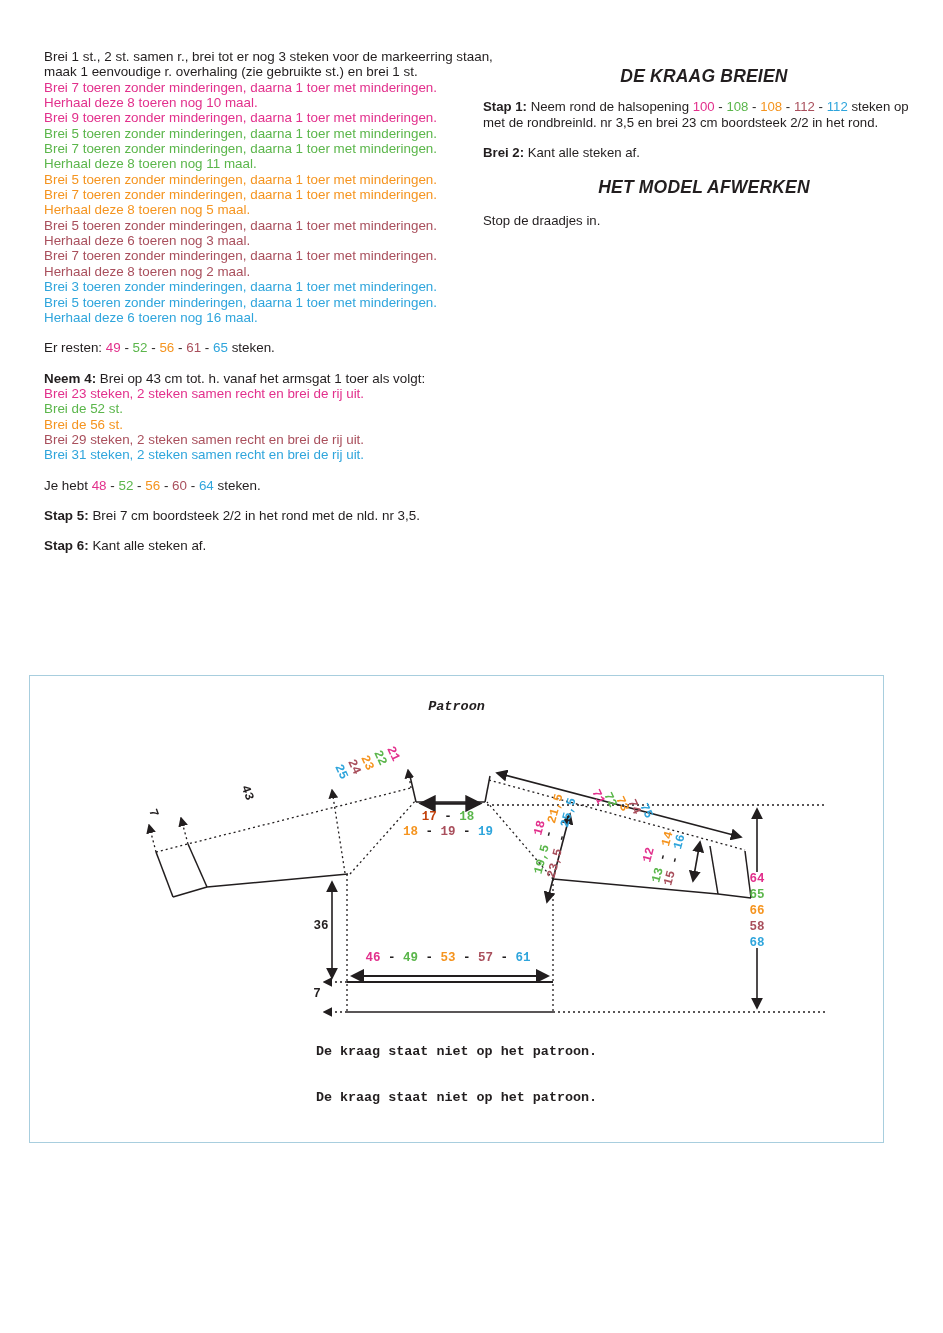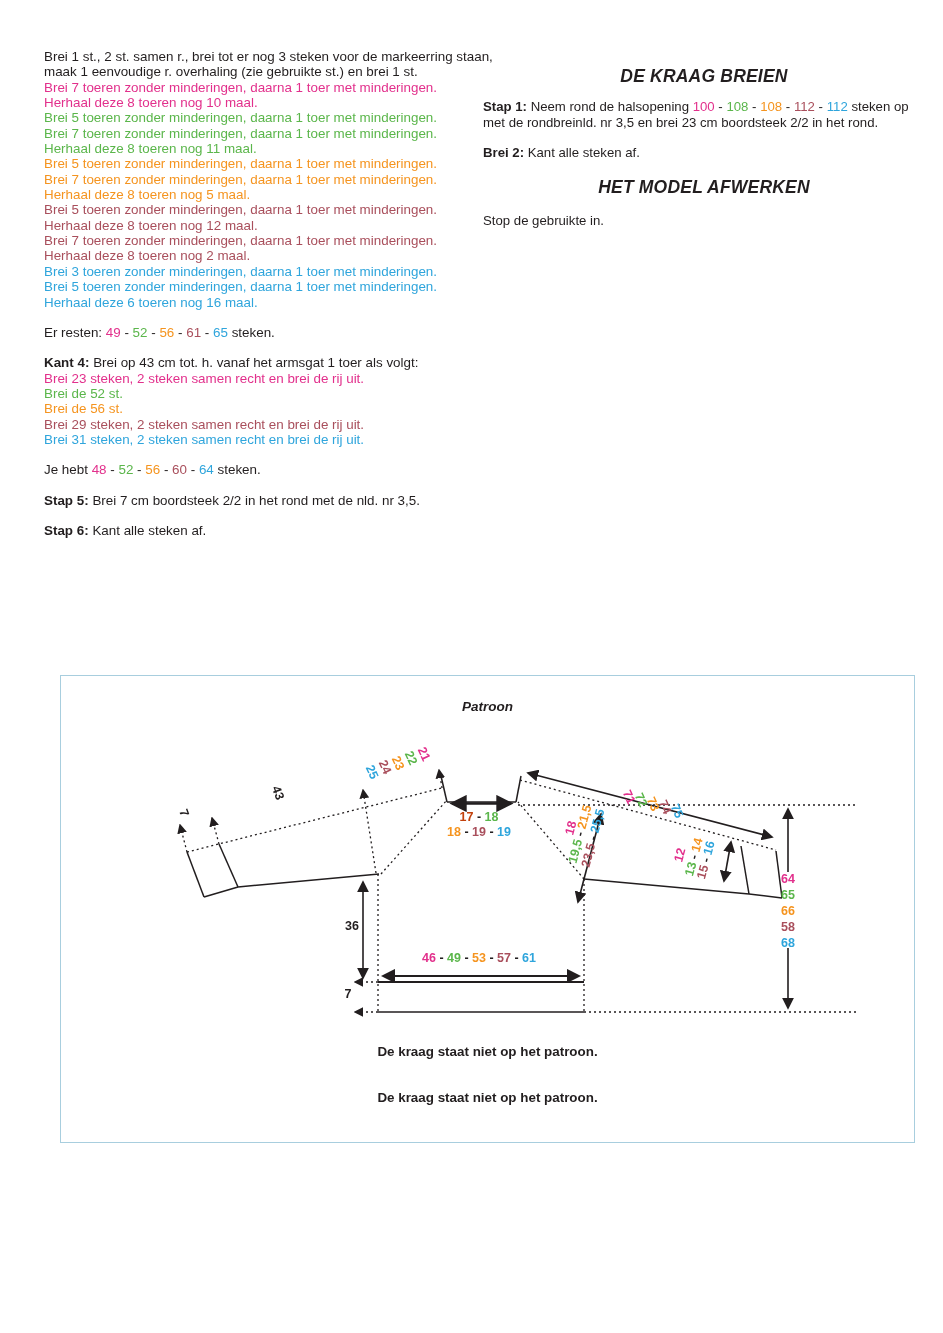--- a/index.html
+++ b/index.html
@@ -6,74 +6,75 @@
   .page{position:relative;width:943px;height:1333px;background:#fff;
         font-family:"Liberation Sans", sans-serif;color:#221e1f;overflow:hidden;}
   .col-left{position:absolute;left:44px;top:49px;width:432px;font-size:13.4px;line-height:15.35px;}
   .col-right{position:absolute;left:483px;top:49px;width:442px;font-size:13.2px;line-height:15.35px;}
   .iline{white-space:nowrap;}
   .para{margin:15px 0 0 0;}
   .sec-heading{margin:20px 0 0 0;text-align:center;font-size:17.5px;font-weight:bold;font-style:italic;
                letter-spacing:0.2px;}
   b{font-weight:bold;}
   
-  .diagram{position:absolute;left:60px;top:675px;width:853px;height:466px;border:1px solid #a8cede;background:#fff;}
+  .diagram{position:absolute;left:29px;top:675px;width:853px;height:466px;border:1px solid #a8cede;background:#fff;font-family:Liberation Mono, monospace;}
   .diagram-title{position:absolute;top:23px;left:0;width:100%;text-align:center;
                  font-weight:bold;font-style:italic;font-size:13.5px;}
   .schematic{position:absolute;left:0;top:0;}
   .dlabel{position:absolute;font-weight:bold;font-size:12.5px;white-space:nowrap;color:#221e1f;}
   .note{position:absolute;left:0;width:100%;text-align:center;font-weight:bold;font-size:13.4px;}
 </style>
 </head>
 <body>
 
 <div class="page">
 
   <div class="col-left">
     <div id="intro-block">
         <div class="iline">Brei 1 st., 2 st. samen r., brei tot er nog 3 steken voor de markeerring staan,</div>
         <div class="iline">maak 1 eenvoudige r. overhaling (zie gebruikte st.) en brei 1 st.</div>
       </div>
     <div>
         <div class="iline" style="color: rgb(226, 48, 140);">Brei 7 toeren zonder minderingen, daarna 1 toer met minderingen.</div>
         <div class="iline" style="color: rgb(226, 48, 140);">Herhaal deze 8 toeren nog 10 maal.</div>
+        <div class="iline" style="color: rgb(226, 48, 140);">Brei 9 toeren zonder minderingen, daarna 1 toer met minderingen.</div>
         <div class="iline" style="color: rgb(91, 182, 75);">Brei 5 toeren zonder minderingen, daarna 1 toer met minderingen.</div>
         <div class="iline" style="color: rgb(91, 182, 75);">Brei 7 toeren zonder minderingen, daarna 1 toer met minderingen.</div>
         <div class="iline" style="color: rgb(91, 182, 75);">Herhaal deze 8 toeren nog 11 maal.</div>
         <div class="iline" style="color: rgb(245, 148, 31);">Brei 5 toeren zonder minderingen, daarna 1 toer met minderingen.</div>
         <div class="iline" style="color: rgb(245, 148, 31);">Brei 7 toeren zonder minderingen, daarna 1 toer met minderingen.</div>
         <div class="iline" style="color: rgb(245, 148, 31);">Herhaal deze 8 toeren nog 5 maal.</div>
         <div class="iline" style="color: rgb(169, 79, 92);">Brei 5 toeren zonder minderingen, daarna 1 toer met minderingen.</div>
-        <div class="iline" style="color: rgb(169, 79, 92);">Herhaal deze 8 toeren nog 12 maal.</div>
+        <div class="iline" style="color: rgb(169, 79, 92);">Herhaal deze 6 toeren nog 3 maal.</div>
         <div class="iline" style="color: rgb(169, 79, 92);">Brei 7 toeren zonder minderingen, daarna 1 toer met minderingen.</div>
         <div class="iline" style="color: rgb(169, 79, 92);">Herhaal deze 8 toeren nog 2 maal.</div>
         <div class="iline" style="color: rgb(47, 165, 220);">Brei 3 toeren zonder minderingen, daarna 1 toer met minderingen.</div>
         <div class="iline" style="color: rgb(47, 165, 220);">Brei 5 toeren zonder minderingen, daarna 1 toer met minderingen.</div>
         <div class="iline" style="color: rgb(47, 165, 220);">Herhaal deze 6 toeren nog 16 maal.</div>
       </div>
     <p class="para" id="er-resten"><span style="color: rgb(34, 30, 31);">Er resten: </span><span style="color: rgb(226, 48, 140);">49</span><span style="color: rgb(34, 30, 31);"> - </span><span style="color: rgb(91, 182, 75);">52</span><span style="color: rgb(34, 30, 31);"> - </span><span style="color: rgb(245, 148, 31);">56</span><span style="color: rgb(34, 30, 31);"> - </span><span style="color: rgb(169, 79, 92);">61</span><span style="color: rgb(34, 30, 31);"> - </span><span style="color: rgb(47, 165, 220);">65</span><span style="color: rgb(34, 30, 31);"> steken.</span></p>
-    <p class="para"><b>Kant 4:</b> <span>Brei op 43 cm tot. h. vanaf het armsgat 1 toer als volgt:</span></p>
+    <p class="para"><b>Neem 4:</b> <span>Brei op 43 cm tot. h. vanaf het armsgat 1 toer als volgt:</span></p>
     <div>
         <div class="iline" style="color: rgb(226, 48, 140);">Brei 23 steken, 2 steken samen recht en brei de rij uit.</div>
         <div class="iline" style="color: rgb(91, 182, 75);">Brei de 52 st.</div>
         <div class="iline" style="color: rgb(245, 148, 31);">Brei de 56 st.</div>
         <div class="iline" style="color: rgb(169, 79, 92);">Brei 29 steken, 2 steken samen recht en brei de rij uit.</div>
         <div class="iline" style="color: rgb(47, 165, 220);">Brei 31 steken, 2 steken samen recht en brei de rij uit.</div>
       </div>
     <p class="para" id="je-hebt"><span style="color: rgb(34, 30, 31);">Je hebt </span><span style="color: rgb(226, 48, 140);">48</span><span style="color: rgb(34, 30, 31);"> - </span><span style="color: rgb(91, 182, 75);">52</span><span style="color: rgb(34, 30, 31);"> - </span><span style="color: rgb(245, 148, 31);">56</span><span style="color: rgb(34, 30, 31);"> - </span><span style="color: rgb(169, 79, 92);">60</span><span style="color: rgb(34, 30, 31);"> - </span><span style="color: rgb(47, 165, 220);">64</span><span style="color: rgb(34, 30, 31);"> steken.</span></p>
     <p class="para"><b>Stap 5:</b> <span>Brei 7 cm boordsteek 2/2 in het rond met de nld. nr 3,5.</span></p>
     <p class="para"><b>Stap 6:</b> <span>Kant alle steken af.</span></p>
   </div>
 
   <div class="col-right">
     <h2 class="sec-heading">DE KRAAG BREIEN</h2>
     <p class="para" id="stap1-para"><b>Stap 1:</b> <span style="color: rgb(34, 30, 31);">Neem rond de halsopening </span><span style="color: rgb(226, 48, 140);">100</span><span style="color: rgb(34, 30, 31);"> - </span><span style="color: rgb(91, 182, 75);">108</span><span style="color: rgb(34, 30, 31);"> - </span><span style="color: rgb(245, 148, 31);">108</span><span style="color: rgb(34, 30, 31);"> - </span><span style="color: rgb(169, 79, 92);">112</span><span style="color: rgb(34, 30, 31);"> - </span><span style="color: rgb(47, 165, 220);">112</span><span style="color: rgb(34, 30, 31);"> steken op met de rondbreinld. nr 3,5 en brei 23 cm boordsteek 2/2 in het rond.</span></p>
     <p class="para"><b>Brei 2:</b> <span>Kant alle steken af.</span></p>
     <h2 class="sec-heading">HET MODEL AFWERKEN</h2>
-    <p class="para" style="margin-top:17px">Stop de gebruikte in.</p>
+    <p class="para" style="margin-top:17px">Stop de draadjes in.</p>
   </div>
 
   <div class="diagram">
     <div class="diagram-title">Patroon</div>
 
     <svg class="schematic" width="853" height="466" viewBox="0 0 853 466">
       <defs>
         <marker id="ah" viewBox="0 0 10 10" refX="8.5" refY="5" markerWidth="7.5" markerHeight="7.5" orient="auto-start-reverse">
           <path d="M0,0 L10,5 L0,10 z" fill="#221e1f"></path>
         </marker>

